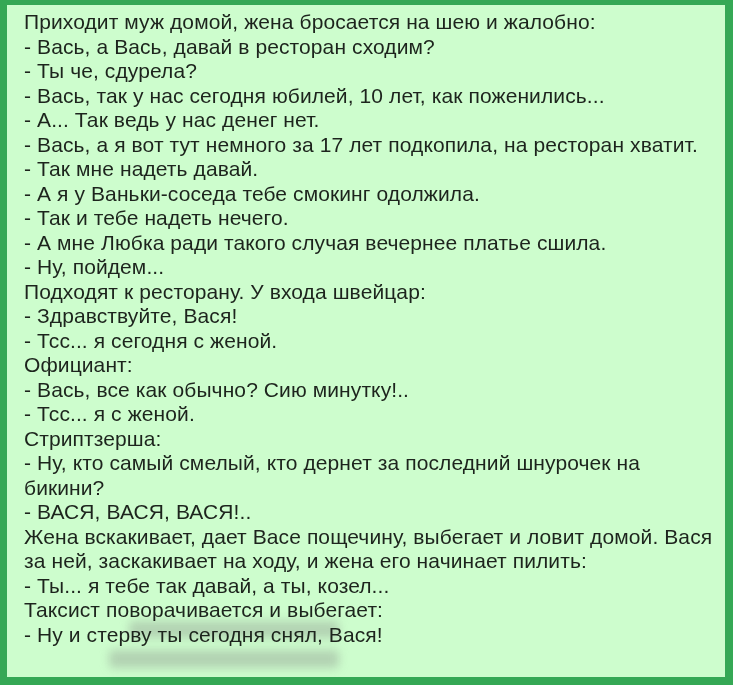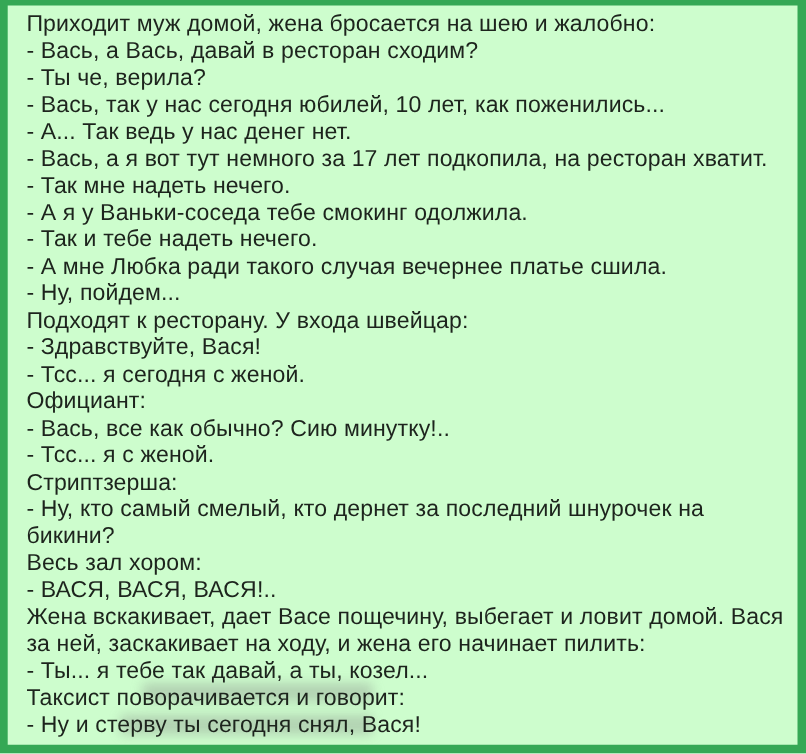--- a/index.html
+++ b/index.html
@@ -48,39 +48,38 @@
 </style>
 </head>
 <body>
 
 <div class="card">
   <div class="smudge smudge-1"></div>
   <div class="smudge smudge-2"></div>
   <div class="text-block">
       <div class="line">Приходит муж домой, жена бросается на шею и жалобно:</div>
       <div class="line">- Вась, а Вась, давай в ресторан сходим?</div>
-      <div class="line">- Ты че, верила?</div>
+      <div class="line">- Ты че, сдурела?</div>
       <div class="line">- Вась, так у нас сегодня юбилей, 10 лет, как поженились...</div>
       <div class="line">- А... Так ведь у нас денег нет.</div>
       <div class="line">- Вась, а я вот тут немного за 17 лет подкопила, на ресторан хватит.</div>
-      <div class="line">- Так мне надеть нечего.</div>
+      <div class="line">- Так мне надеть давай.</div>
       <div class="line">- А я у Ваньки-соседа тебе смокинг одолжила.</div>
       <div class="line">- Так и тебе надеть нечего.</div>
       <div class="line">- А мне Любка ради такого случая вечернее платье сшила.</div>
       <div class="line">- Ну, пойдем...</div>
       <div class="line">Подходят к ресторану. У входа швейцар:</div>
       <div class="line">- Здравствуйте, Вася!</div>
       <div class="line">- Тсс... я сегодня с женой.</div>
       <div class="line">Официант:</div>
       <div class="line">- Вась, все как обычно? Сию минутку!..</div>
       <div class="line">- Тсс... я с женой.</div>
       <div class="line">Стриптзерша:</div>
       <div class="line">- Ну, кто самый смелый, кто дернет за последний шнурочек на</div>
       <div class="line">бикини?</div>
-      <div class="line">Весь зал хором:</div>
       <div class="line">- ВАСЯ, ВАСЯ, ВАСЯ!..</div>
       <div class="line">Жена вскакивает, дает Васе пощечину, выбегает и ловит домой. Вася</div>
       <div class="line">за ней, заскакивает на ходу, и жена его начинает пилить:</div>
       <div class="line">- Ты... я тебе так давай, а ты, козел...</div>
-      <div class="line">Таксист поворачивается и говорит:</div>
+      <div class="line">Таксист поворачивается и выбегает:</div>
       <div class="line">- Ну и стерву ты сегодня снял, Вася!</div>
     </div>
 </div>
 
 </body></html>

